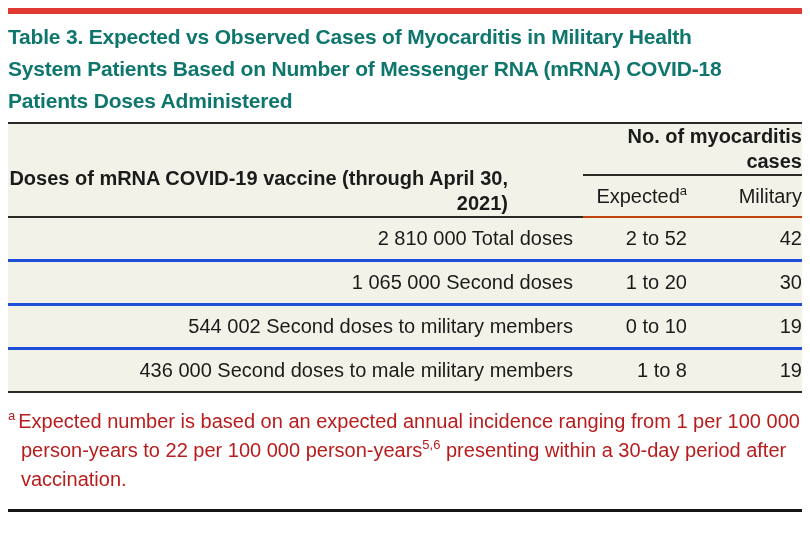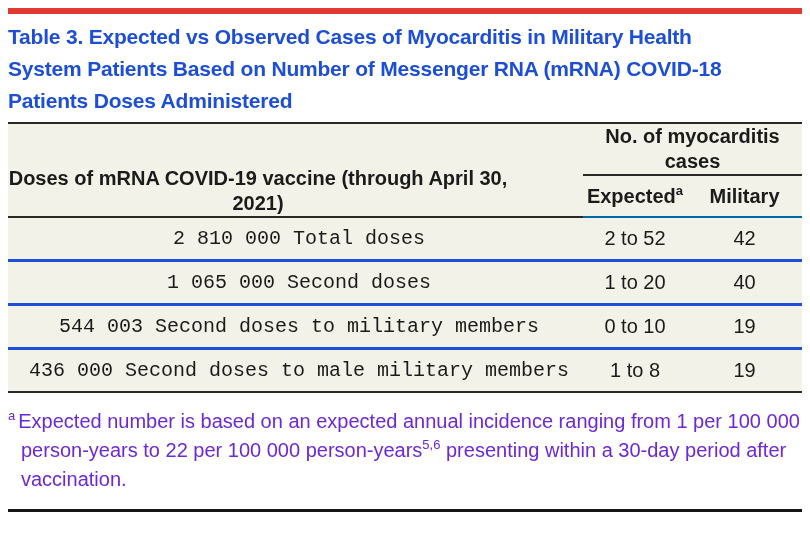--- a/index.html
+++ b/index.html
@@ -20,90 +20,89 @@
   .accent-bar {
     height: 6px;
     background: #e03a32;
   }
   .table-title {
     margin-top: 7px;
     font-size: 21px;
     font-weight: bold;
     line-height: 32px;
     letter-spacing: -0.2px;
-    color: #1d4ed8;
+    color: #0f766e;
   }
   .title-rule {
     height: 2px;
     background: #2a2926;
     margin-top: 5px;
   }
   table.data-table {
     border-collapse: collapse;
     width: 794px;
     background: #f3f2e8;
     font-size: 20px;
     color: #1b1b1b;
     table-layout: fixed;
   }
   table.data-table th,
   table.data-table td {
-    text-align: center;
+    text-align: right;
     padding: 0;
   }
   th.col1-header {
     vertical-align: bottom;
     font-weight: bold;
     padding: 0 10px 8px 10px;
     line-height: 25px;
     border-bottom: 2px solid #2a2926;
   }
   th.col1-header .wrap-limit {
     max-width: 500px;
   }
   th.group-header {
     vertical-align: top;
     font-weight: bold;
     padding: 12px 0 9px 0;
     line-height: 25px;
     border-bottom: 2px solid #2a2926;
   }
   tr.sub-header th {
-    font-weight: bold;
+    font-weight: normal;
     height: 40px;
     vertical-align: middle;
-    border-bottom: 2px solid #0369a1;
+    border-bottom: 2px solid #c2410c;
   }
   tbody td {
     height: 41px;
     vertical-align: middle;
   }
   tbody td.col1 {
     padding-left: 17px;
     padding-right: 10px;
-    font-family: Liberation Mono, monospace;
   }
   tbody tr + tr td {
     border-top: 3px solid #1d4ed8;
   }
   tbody tr:last-child td {
     border-bottom: 2px solid #2a2926;
   }
   sup.sup-mark {
     font-size: 13px;
     line-height: 0;
     vertical-align: super;
   }
   .footnote {
     margin-top: 14px;
     font-size: 20px;
     line-height: 29px;
     padding-left: 13px;
     text-indent: -13px;
-    color: #6d28d9;
+    color: #b91c1c;
   }
   .footnote sup.marker {
     margin-right: 3px;
   }
   .bottom-rule {
     height: 3px;
     background: #161616;
     margin-top: 15px;
   }
 </style>
@@ -144,24 +143,24 @@
     </thead>
     <tbody>
       <tr>
         <td class="col1">2 810 000 Total doses</td>
         <td>2 to 52</td>
         <td>42</td>
       </tr>
       <tr>
         <td class="col1">1 065 000 Second doses</td>
         <td>1 to 20</td>
-        <td>40</td>
+        <td>30</td>
       </tr>
       <tr>
-        <td class="col1">544 003 Second doses to military members</td>
+        <td class="col1">544 002 Second doses to military members</td>
         <td>0 to 10</td>
         <td>19</td>
       </tr>
       <tr>
         <td class="col1">436 000 Second doses to male military members</td>
         <td>1 to 8</td>
         <td>19</td>
       </tr>
     </tbody>
   </table>

